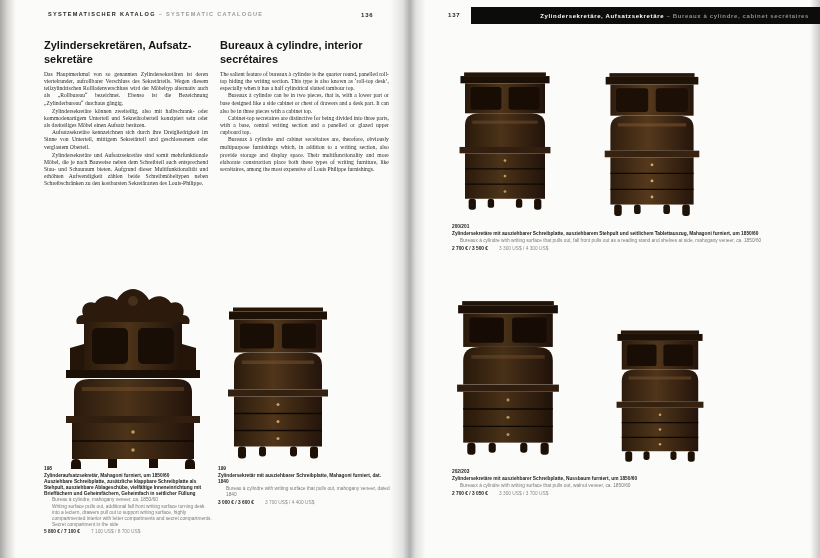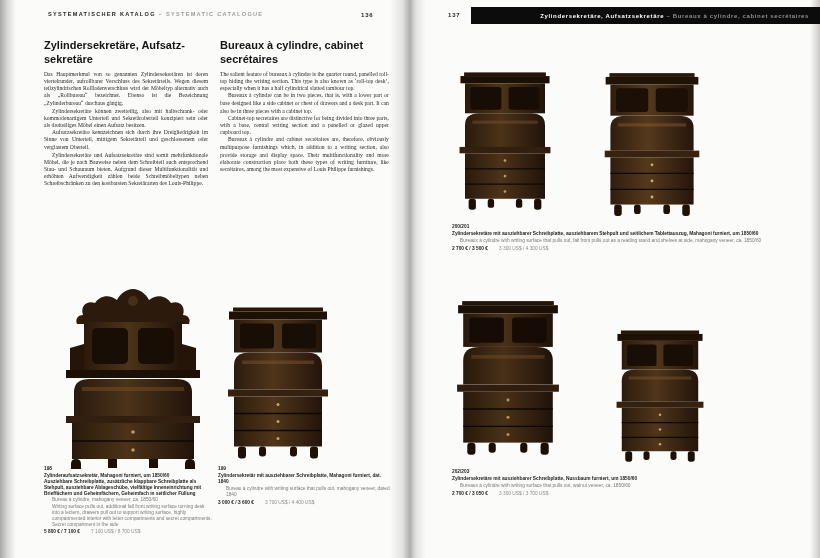--- a/index.html
+++ b/index.html
@@ -116,30 +116,30 @@
 
 <div>
 
   <div class="abs s08 runhead" style="left:48px; top:11px;">
     <span>SYSTEMATISCHER KATALOG</span>
     <span class="gray">–</span>
     <span class="gray">SYSTEMATIC CATALOGUE</span>
   </div>
   <div class="abs s08 pagenum" style="left:361px; top:11px;">136</div>
 
-  <div class="abs colhead" style="left:44px; top:39px; width:172px;">Zylindersekretäre, Aufsatz-sekretäre</div>
+  <div class="abs colhead" style="left:44px; top:39px; width:172px;">Zylindersekretären, Aufsatz-sekretäre</div>
 
   <div class="abs s08 bodytext" style="left:44px; top:71px; width:205px;">
     <p>Das Hauptmerkmal von so genannten Zylindersekretären ist deren viertelrunder, aufrollbarer Verschluss des Sekretärteils. Wegen diesem teilzylindrischen Rollladenverschluss wird der Möbeltyp alternativ auch als „Rollbureau“ bezeichnet. Ebenso ist die Bezeichnung „Zylinderbureau“ durchaus gängig.</p>
     <p>Zylindersekretäre können zweiteilig, also mit halbschrank- oder kommodenartigem Unterteil und Sekretäroberteil konzipiert sein oder als dreiteiliges Möbel einen Aufsatz besitzen.</p>
     <p>Aufsatzsekretäre kennzeichnen sich durch ihre Dreigliedrigkeit im Sinne von Unterteil, mittigem Sekretärteil und geschlossenem oder verglastem Oberteil.</p>
     <p>Zylindersekretäre und Aufsatzsekretäre sind somit mehrfunktionale Möbel, die je nach Bauweise neben dem Schreibteil auch entsprechend Stau- und Schauraum bieten. Aufgrund dieser Multifunktionalität und erhöhten Aufwendigkeit zählen beide Schreibmöbeltypen neben Schreibschränken zu den kostbarsten Sekretärarten des Louis-Philippe.</p>
   </div>
 
-  <div class="abs colhead" style="left:220px; top:39px; width:172px;">Bureaux à cylindre, cabinet secrétaires</div>
+  <div class="abs colhead" style="left:220px; top:39px; width:172px;">Bureaux à cylindre, interior secrétaires</div>
 
   <div class="abs s08 bodytext" style="left:220px; top:71px; width:211px;">
     <p>The salient feature of bureaux à cylindre is the quarter round, panelled roll-top hiding the writing section. This type is also known as ‘roll-top desk’, especially when it has a half cylindrical slatted tambour top.</p>
     <p>Bureaux à cylindre can be in two pieces, that is, with a lower part or base designed like a side cabinet or chest of drawers and a desk part. It can also be in three pieces with a cabinet top.</p>
     <p>Cabinet-top secretaires are distinctive for being divided into three parts, with a base, central writing section and a panelled or glazed upper cupboard top.</p>
     <p>Bureaux à cylindre and cabinet secrétaires are, therefore, obviously multipurpose furnishings which, in addition to a writing section, also provide storage and display space. Their multifunctionality and more elaborate construction place both these types of writing furniture, like secrétaires, among the most expensive of Louis Philippe furnishings.</p>
   </div>
 
   <div class="photo" style="left:56px; top:286px; width:154px; height:183px;">
     <svg viewBox="0 0 154 183">

